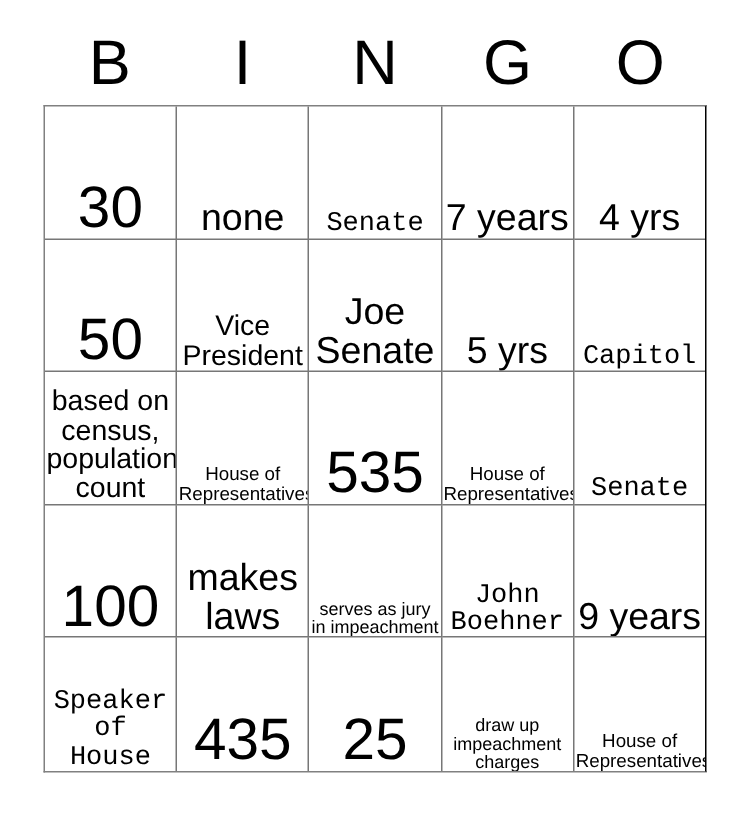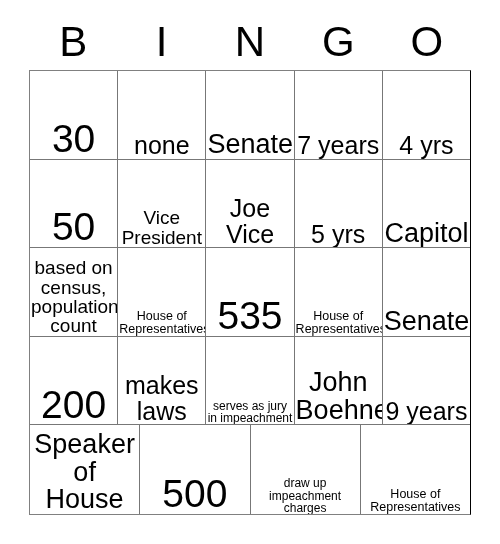--- a/index.html
+++ b/index.html
@@ -74,21 +74,21 @@
     word-break: normal;
   }
   .grid-row:last-child .cell { border-bottom: none; }
   .cell:last-child { border-right: none; }
 
   .cell span { display: block; width: 100%; }
 
   
   .sz-xl  { font-size: 39px; }
   .sz-lg  { font-size: 25px; }
-  .sz-md  { font-size: 27px; }
+  .sz-md  { font-size: 18px; font-family: Liberation Mono, monospace; }
   .sz-sm  { font-size: 19px; }
   .sz-xs  { font-size: 12px; }
   .sz-xxs { font-size: 12.5px; }
 </style>
 </head>
 <body>
 
 <div id="bingo-card">
 
   <div class="header-row">
@@ -120,21 +120,21 @@
     </div>
 
     <div class="grid-row">
       <div class="cell">
           <span class="sz-xl">50</span>
         </div>
       <div class="cell">
           <span class="sz-sm">Vice President</span>
         </div>
       <div class="cell">
-          <span class="sz-lg">Joe Vice</span>
+          <span class="sz-lg">Joe Senate</span>
         </div>
       <div class="cell">
           <span class="sz-lg">5 yrs</span>
         </div>
       <div class="cell">
           <span class="sz-md">Capitol</span>
         </div>
     </div>
 
     <div class="grid-row">
@@ -150,42 +150,45 @@
       <div class="cell">
           <span class="sz-xxs">House of Representatives</span>
         </div>
       <div class="cell">
           <span class="sz-md">Senate</span>
         </div>
     </div>
 
     <div class="grid-row">
       <div class="cell">
-          <span class="sz-xl">200</span>
+          <span class="sz-xl">100</span>
         </div>
       <div class="cell">
           <span class="sz-lg">makes laws</span>
         </div>
       <div class="cell">
           <span class="sz-xs">serves as jury in impeachment</span>
         </div>
       <div class="cell">
           <span class="sz-md">John Boehner</span>
         </div>
       <div class="cell">
           <span class="sz-lg">9 years</span>
         </div>
     </div>
 
     <div class="grid-row">
       <div class="cell">
           <span class="sz-md">Speaker of House</span>
         </div>
       <div class="cell">
-          <span class="sz-xl">500</span>
+          <span class="sz-xl">435</span>
+        </div>
+      <div class="cell">
+          <span class="sz-xl">25</span>
         </div>
       <div class="cell">
           <span class="sz-xs">draw up impeachment charges</span>
         </div>
       <div class="cell">
           <span class="sz-xxs">House of Representatives</span>
         </div>
     </div>
 
   </div>

